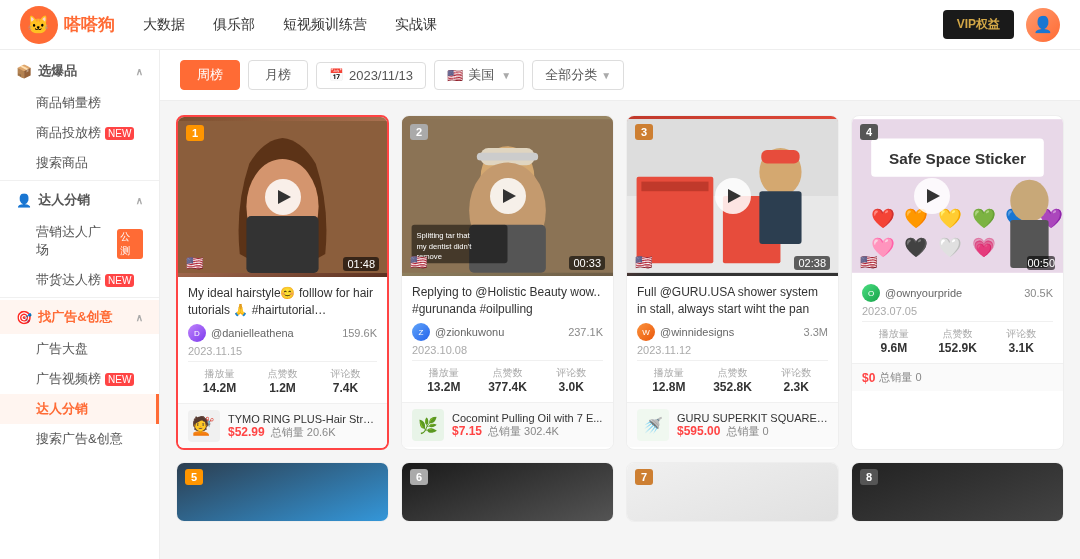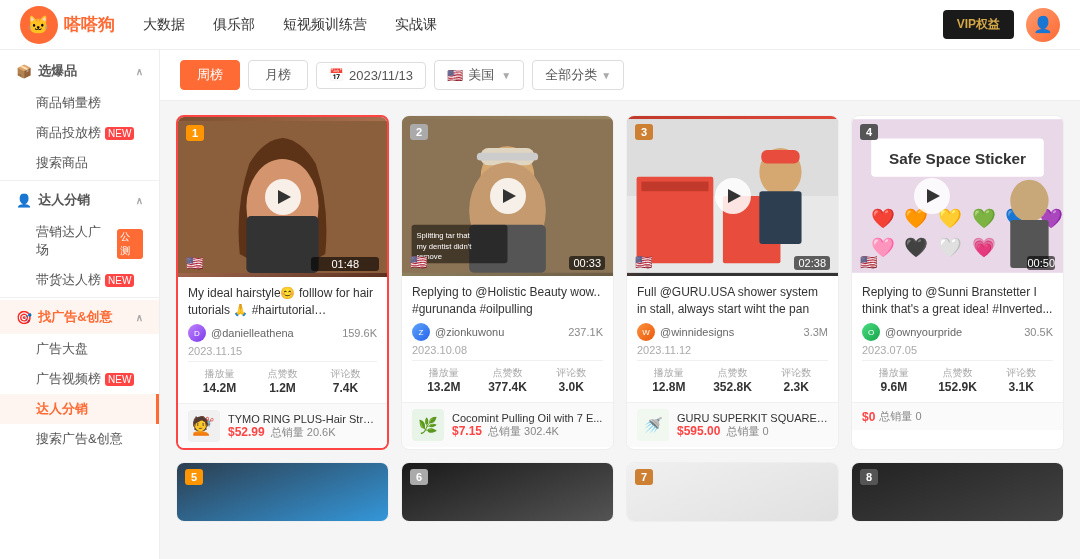--- a/index.html
+++ b/index.html
@@ -111,21 +111,21 @@
                 <ellipse cx="110" cy="55" rx="30" ry="35" fill="#c8a070"></ellipse>
 
                 <path d="M75,45 Q60,90 65,140 Q90,155 110,155 Q130,155 155,140 Q160,90 145,45 Q130,20 110,18 Q90,20 75,45z" fill="#5C3317"></path>
                 <ellipse cx="110" cy="90" rx="38" ry="50" fill="#d4956e"></ellipse>
                 <rect x="72" y="100" width="76" height="60" fill="#333" rx="5"></rect>
               </svg>
               <div style="position:absolute;top:8px;left:8px;background:#ff9500;color:white;font-size:11px;font-weight:bold;border-radius:3px;padding:2px 6px;">1</div>
               <div style="position:absolute;top:50%;left:50%;transform:translate(-50%,-50%);width:36px;height:36px;background:rgba(255,255,255,0.85);border-radius:50%;display:flex;align-items:center;justify-content:center;">
                 <div style="width:0;height:0;border-top:7px solid transparent;border-bottom:7px solid transparent;border-left:13px solid #333;margin-left:3px;"></div>
               </div>
-              <div style="position:absolute;bottom:6px;right:8px;background:rgba(0,0,0,0.6);color:white;font-size:11px;border-radius:3px;padding:1px 20px;">01:48</div>
+              <div style="position:absolute;bottom:6px;right:8px;background:rgba(0,0,0,0.6);color:white;font-size:11px;border-radius:3px;padding:1px 4px;">01:48</div>
               <div style="position:absolute;bottom:6px;left:8px;font-size:14px;">🇺🇸</div>
             </div>
             <div style="padding:8px 10px;">
               <div style="font-size:12px;color:#333;line-height:1.4;margin-bottom:5px;display:-webkit-box;-webkit-line-clamp:2;-webkit-box-orient:vertical;overflow:hidden;height:34px;">My ideal hairstyle😊 folllow for hair tutorials 🙏 #hairtutorial #hairstyle...</div>
               <div style="display:flex;align-items:center;gap:5px;margin-bottom:3px;">
                 <div style="width:18px;height:18px;border-radius:50%;background:linear-gradient(135deg,#c084fc,#7c3aed);display:flex;align-items:center;justify-content:center;font-size:8px;color:white;flex-shrink:0;">D</div>
                 <span style="font-size:11px;color:#666;">@danielleathena</span>
                 <span style="margin-left:auto;font-size:11px;color:#888;">159.6K</span>
               </div>
               <div style="font-size:11px;color:#aaa;margin-bottom:4px;">2023.11.15</div>
@@ -298,21 +298,20 @@
                 <rect x="165" y="105" width="40" height="50" fill="#555" rx="3"></rect>
               </svg>
               <div style="position:absolute;top:8px;left:8px;background:#555;color:white;font-size:11px;font-weight:bold;border-radius:3px;padding:2px 6px;">4</div>
               <div style="position:absolute;top:50%;left:38%;transform:translate(-50%,-50%);width:36px;height:36px;background:rgba(255,255,255,0.85);border-radius:50%;display:flex;align-items:center;justify-content:center;">
                 <div style="width:0;height:0;border-top:7px solid transparent;border-bottom:7px solid transparent;border-left:13px solid #333;margin-left:3px;"></div>
               </div>
               <div style="position:absolute;bottom:6px;right:8px;background:rgba(0,0,0,0.6);color:white;font-size:11px;border-radius:3px;padding:1px 0;">00:50</div>
               <div style="position:absolute;bottom:6px;left:8px;font-size:14px;">🇺🇸</div>
             </div>
             <div style="padding:8px 10px;">
-              <div style="font-size:12px;color:#333;line-height:1.4;margin-bottom:5px;height:34px;overflow:hidden;">Replying to @Sunni Branstetter I think that's a great idea! #Inverted...</div>
               <div style="display:flex;align-items:center;gap:5px;margin-bottom:3px;">
                 <div style="width:18px;height:18px;border-radius:50%;background:linear-gradient(135deg,#4ade80,#16a34a);display:flex;align-items:center;justify-content:center;font-size:8px;color:white;flex-shrink:0;">O</div>
                 <span style="font-size:11px;color:#666;">@ownyourpride</span>
                 <span style="margin-left:auto;font-size:11px;color:#888;">30.5K</span>
               </div>
               <div style="font-size:11px;color:#aaa;margin-bottom:4px;">2023.07.05</div>
               <div style="display:flex;border-top:1px solid #f0f0f0;padding-top:5px;">
                 <div style="flex:1;text-align:center;">
                   <div style="font-size:10px;color:#aaa;">播放量</div>
                   <div style="font-size:12px;font-weight:bold;color:#333;">9.6M</div>

